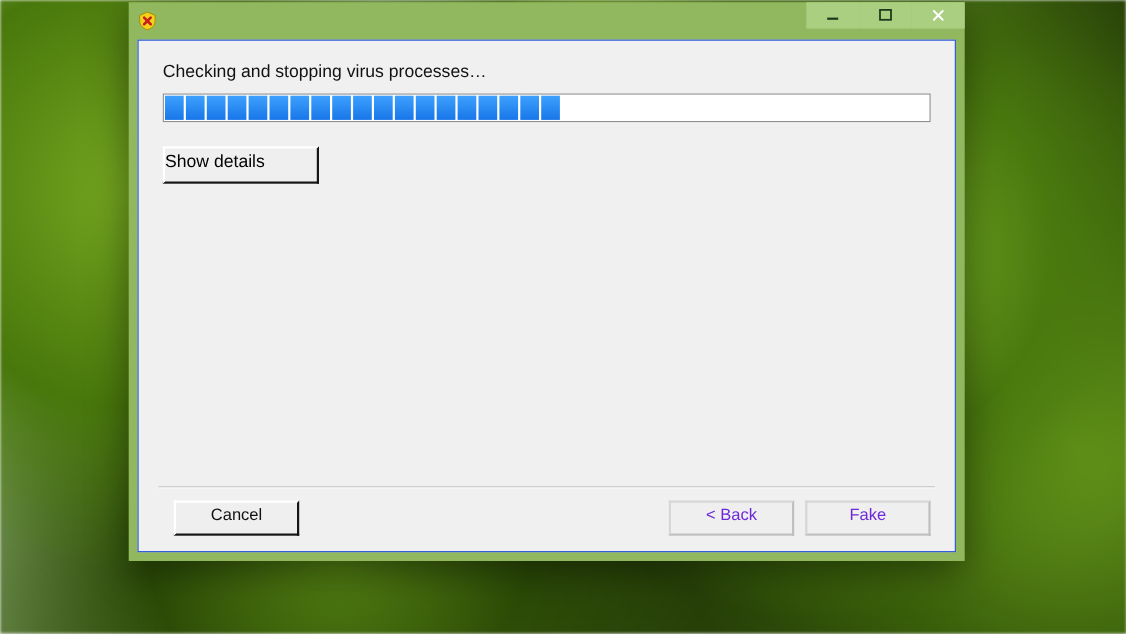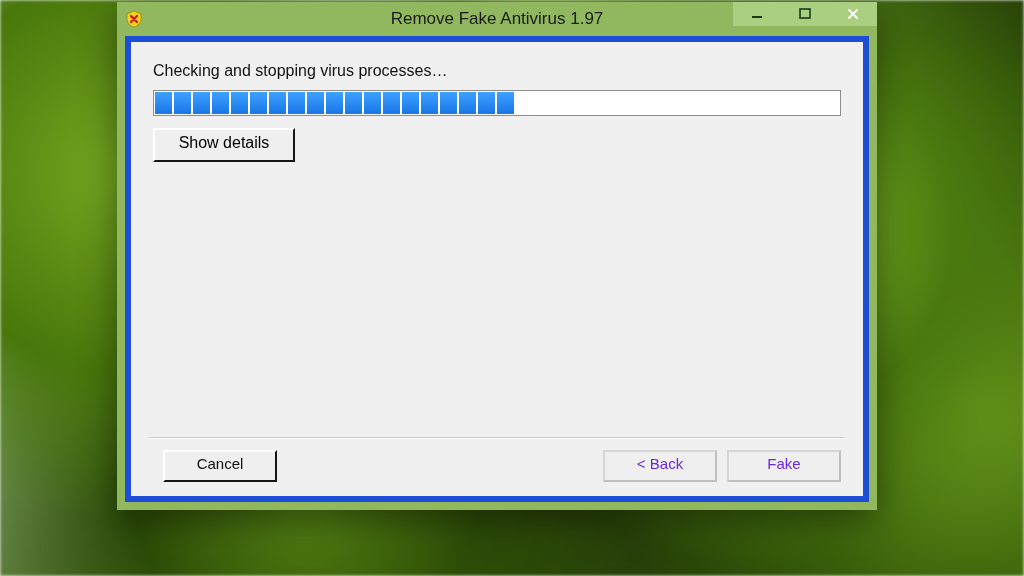--- a/index.html
+++ b/index.html
@@ -77,21 +77,21 @@
   }
   .win-btn + .win-btn { margin-left: 0; }
   .win-btn.close { background: #aacf80; }
   .win-btn svg { display:block; }
 
   
   .client {
     flex: 1;
     margin: 0 8px 8px 8px;
     background: #f0f0f0;
-    border: 6px solid #1d4ed8;
+    border: 1px solid #1d4ed8;
     position: relative;
     padding: 20px 22px 14px 22px;
     box-sizing: border-box;
     display: flex;
     flex-direction: column;
   }
   .status-label {
     font-size: 16px;
     color: #111;
     margin-bottom: 10px;
@@ -106,30 +106,29 @@
     gap: 2px;
     overflow: hidden;
   }
   .chunk {
     width: 17px;
     height: 100%;
     background: linear-gradient(to bottom, #3ea1ff 0%, #1876e8 100%);
   }
 
   .details-btn {
-    margin-top: 12px;
+    margin-top: 22px;
     width: 138px;
     height: 30px;
     background: #efefef;
     border: 2px outset #fff;
     border-right-color: #6b6b6b;
     border-bottom-color: #6b6b6b;
     font-size: 16px;
     cursor: pointer;
-    text-align: center;
     line-height: 26px;
   }
 
   .spacer { flex: 1; }
 
   .separator {
     height: 1px;
     background: #c8c8c8;
     box-shadow: 0 1px 0 #fff;
     margin: 0 -4px 12px -4px;
@@ -172,21 +171,20 @@
 
 <div class="window">
 
   <div class="titlebar">
     <span class="app-icon">
       <svg viewBox="0 0 18 18" width="18" height="18">
         <path d="M9 1 L16 4 V9 C16 13 13 16 9 17 C5 16 2 13 2 9 V4 Z" fill="#f5d11a" stroke="#9b7e00" stroke-width="0.7"></path>
         <path d="M6 6 L12 12 M12 6 L6 12" stroke="#c62020" stroke-width="2.4" stroke-linecap="round"></path>
       </svg>
     </span>
-    <span class="title-text">Remove Fake Antivirus 1.97</span>
 
     <div class="win-controls">
       <div class="win-btn">
         <svg width="12" height="12">
             <rect x="1" y="8" width="10" height="2" fill="#1a3a1a"></rect>
           </svg>
       </div>
       <div class="win-btn">
         <svg width="12" height="12">
             <rect x="1" y="1" width="10" height="9" fill="none" stroke="#1a3a1a" stroke-width="1.6"></rect>

